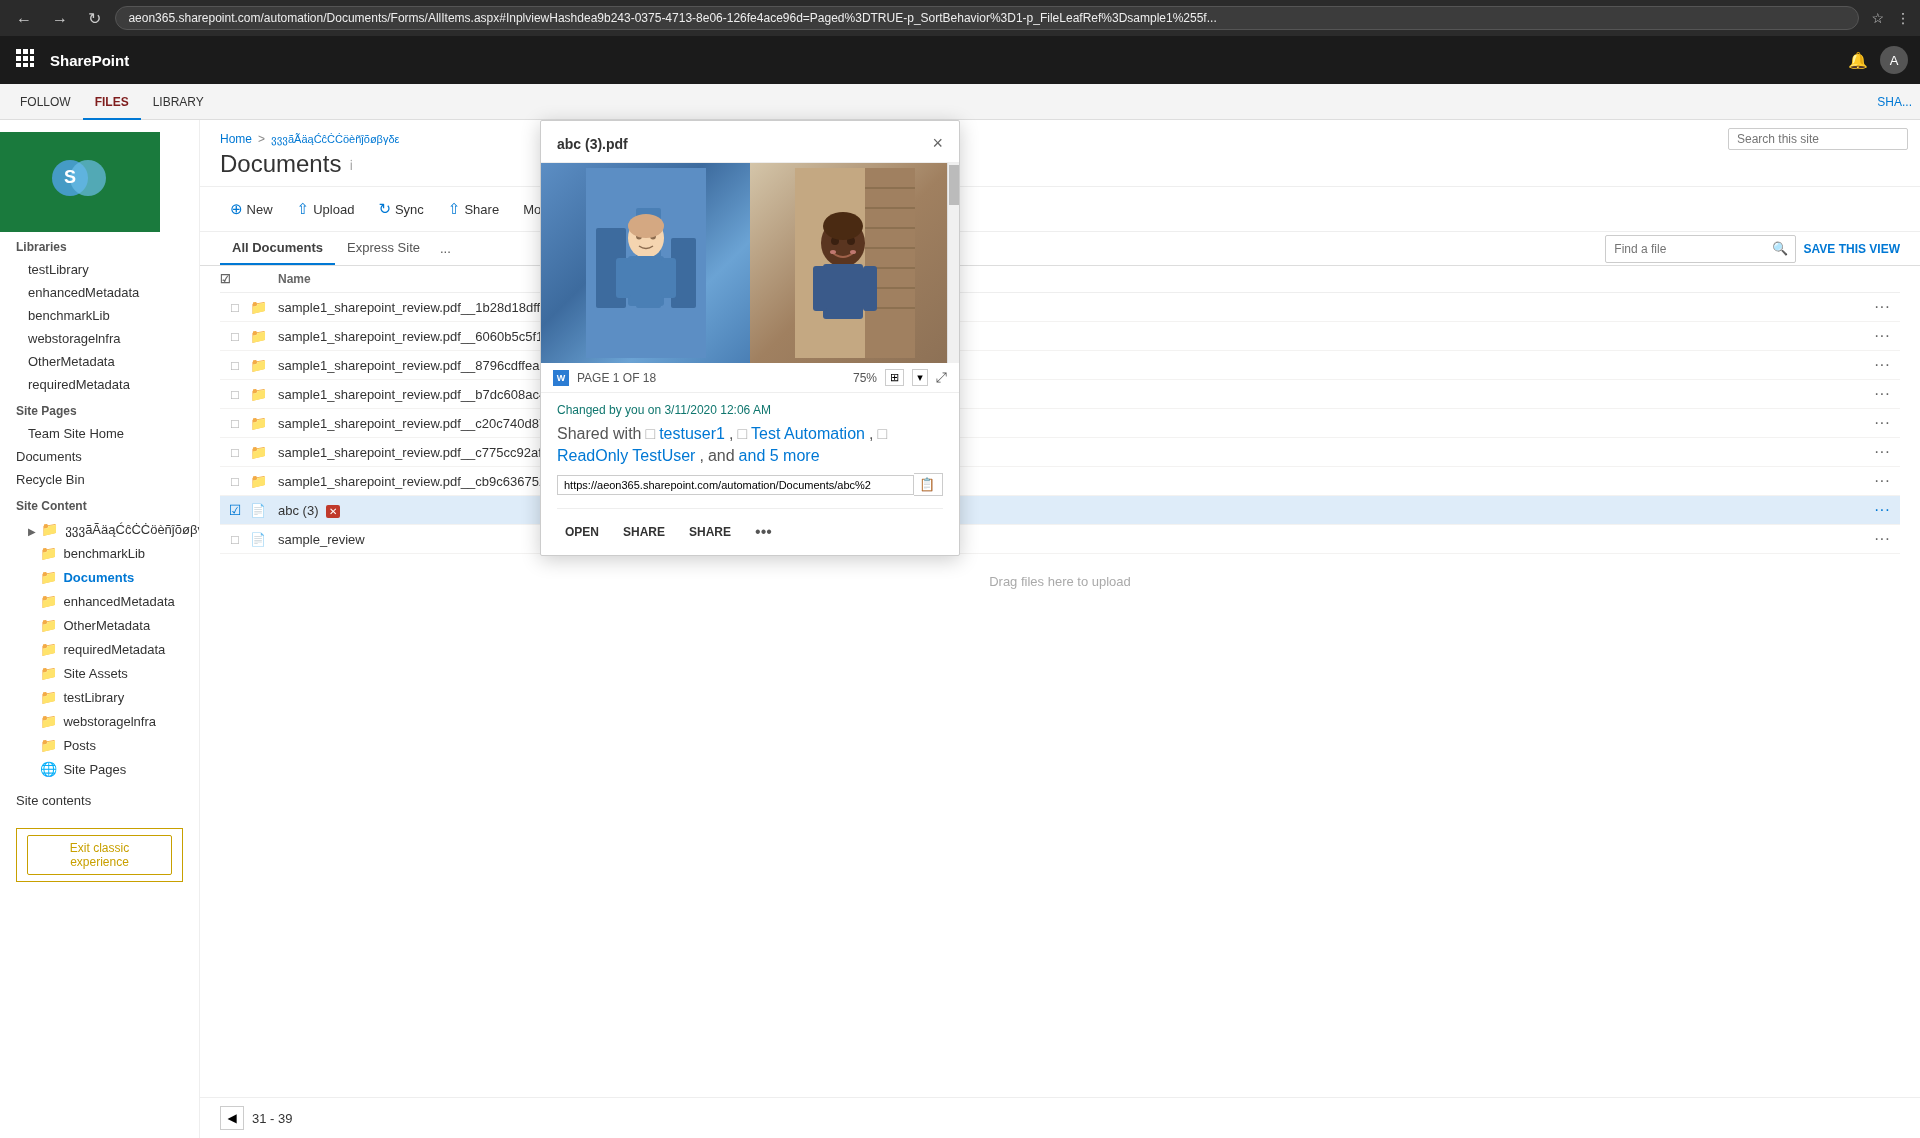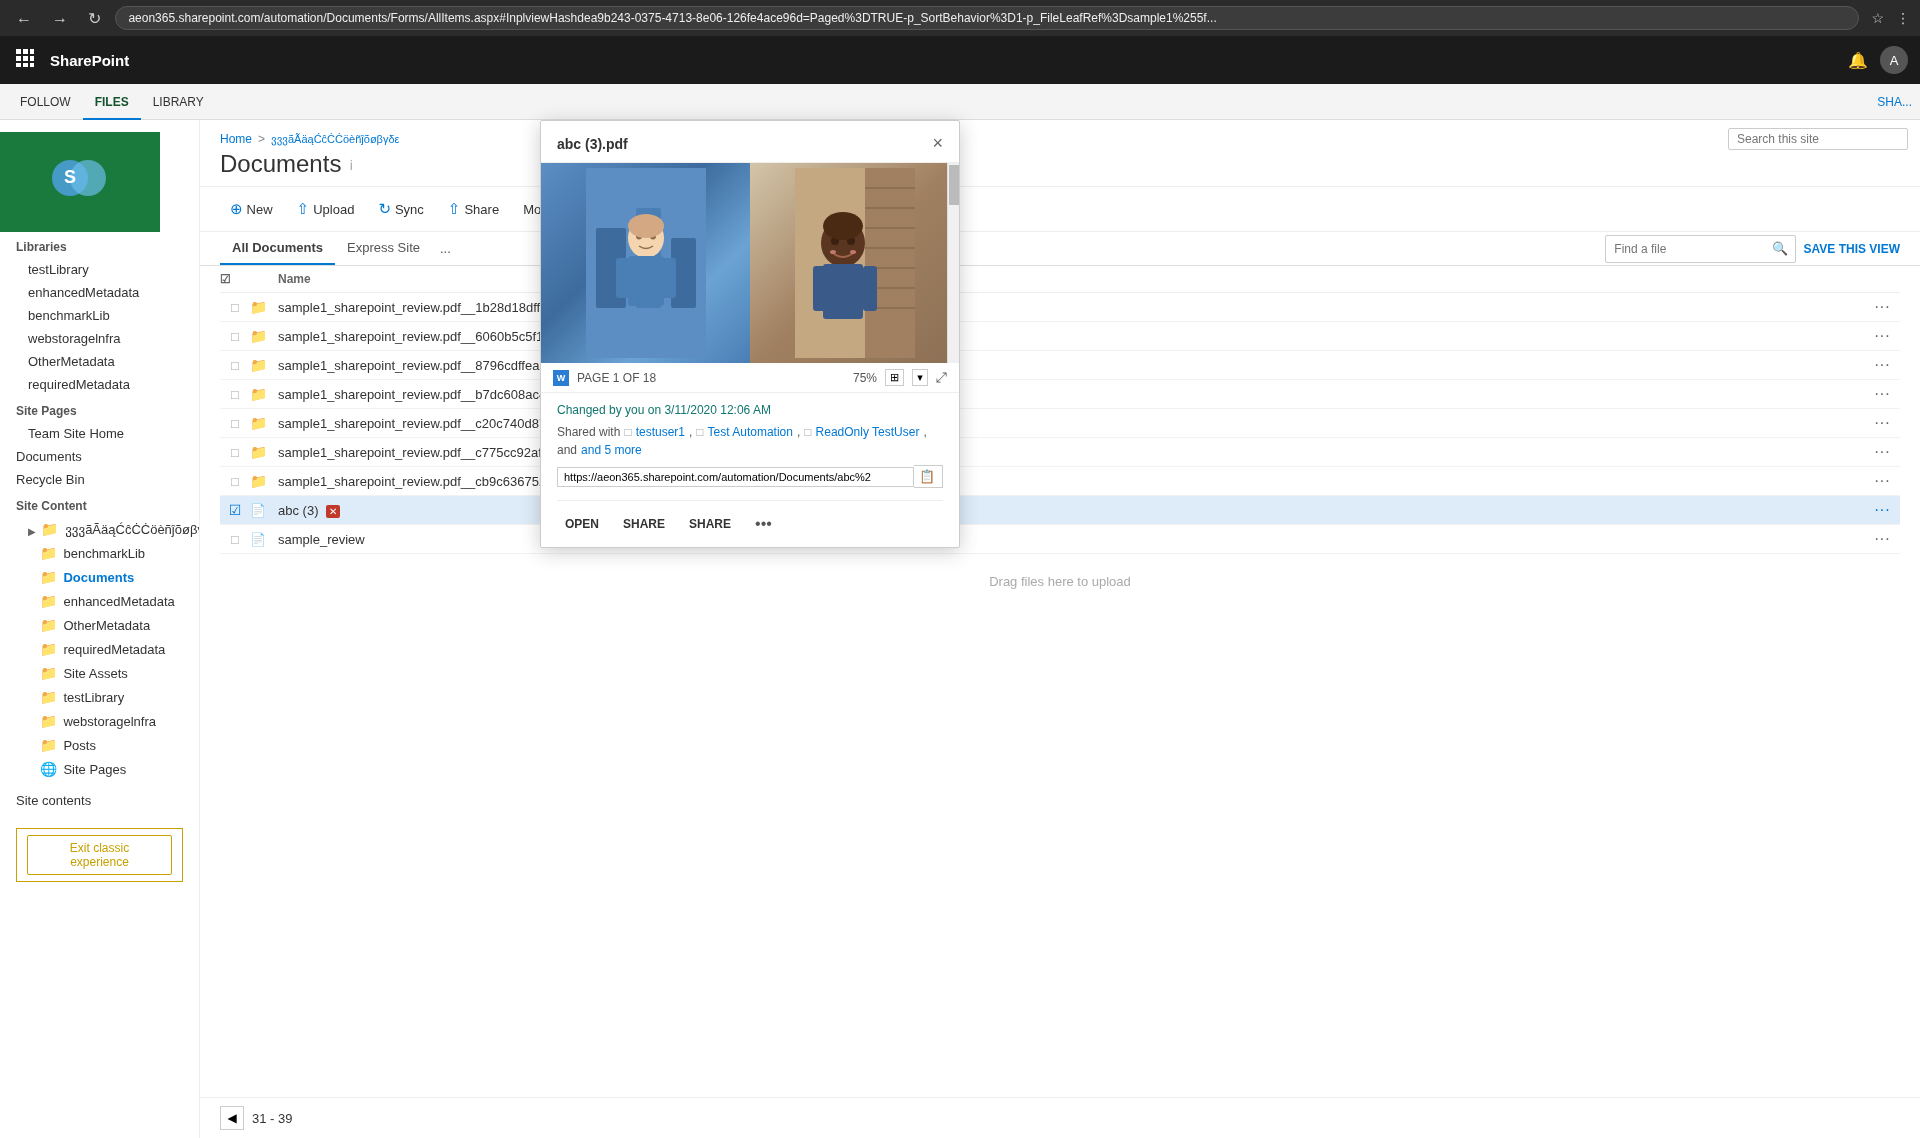--- a/index.html
+++ b/index.html
@@ -84,21 +84,21 @@
       padding: 0 12px;
       height: 36px;
       line-height: 36px;
       font-size: 12px;
       cursor: pointer;
       color: #333;
       border-bottom: 2px solid transparent;
     }
     .ribbon-tab.active {
       border-bottom: 2px solid #0078d4;
-      color: #14532d;
+      color: #7f1d1d;
       font-weight: 600;
     }
     .ribbon-tab-share {
       margin-left: auto;
       color: #0078d4;
       font-size: 12px;
       cursor: pointer;
     }
 
     
@@ -466,21 +466,21 @@
     }
     .popup-info {
       padding: 10px 16px;
     }
     .popup-changed-by {
       font-size: 12px;
       color: #0f766e;
       margin-bottom: 8px;
     }
     .popup-shared {
-      font-size: 12px;
+      font-size: 16px;
       color: #555;
       margin-bottom: 8px;
       display: flex;
       flex-wrap: wrap;
       gap: 4px;
       align-items: flex-end;
     }
     .popup-shared a { color: #0078d4; text-decoration: none; }
     .popup-url-row {
       display: flex;

